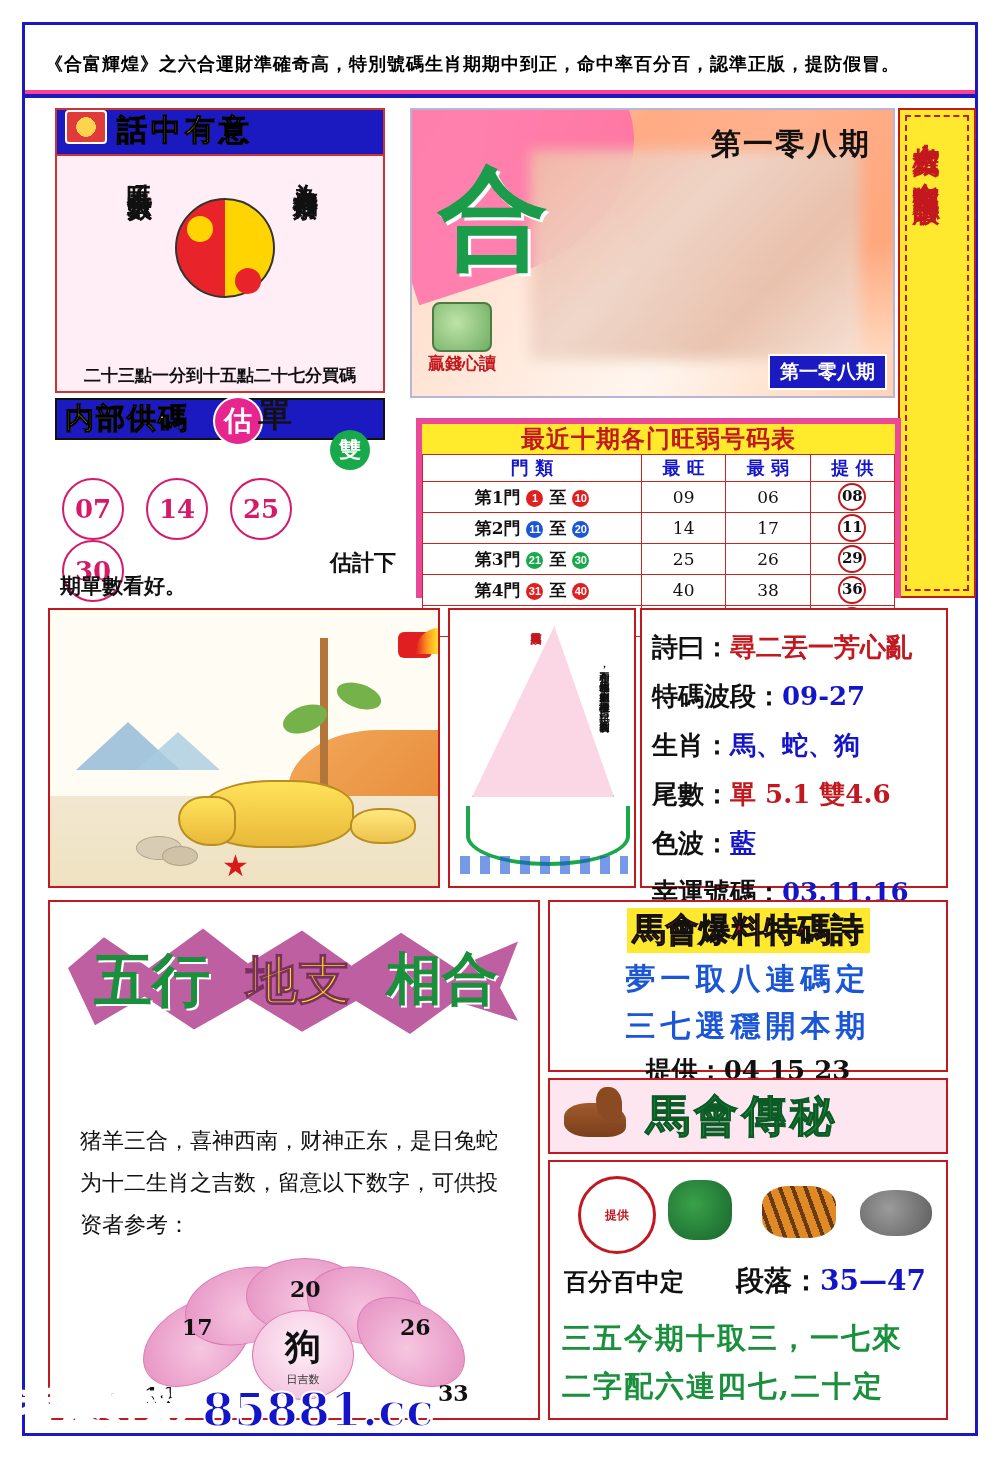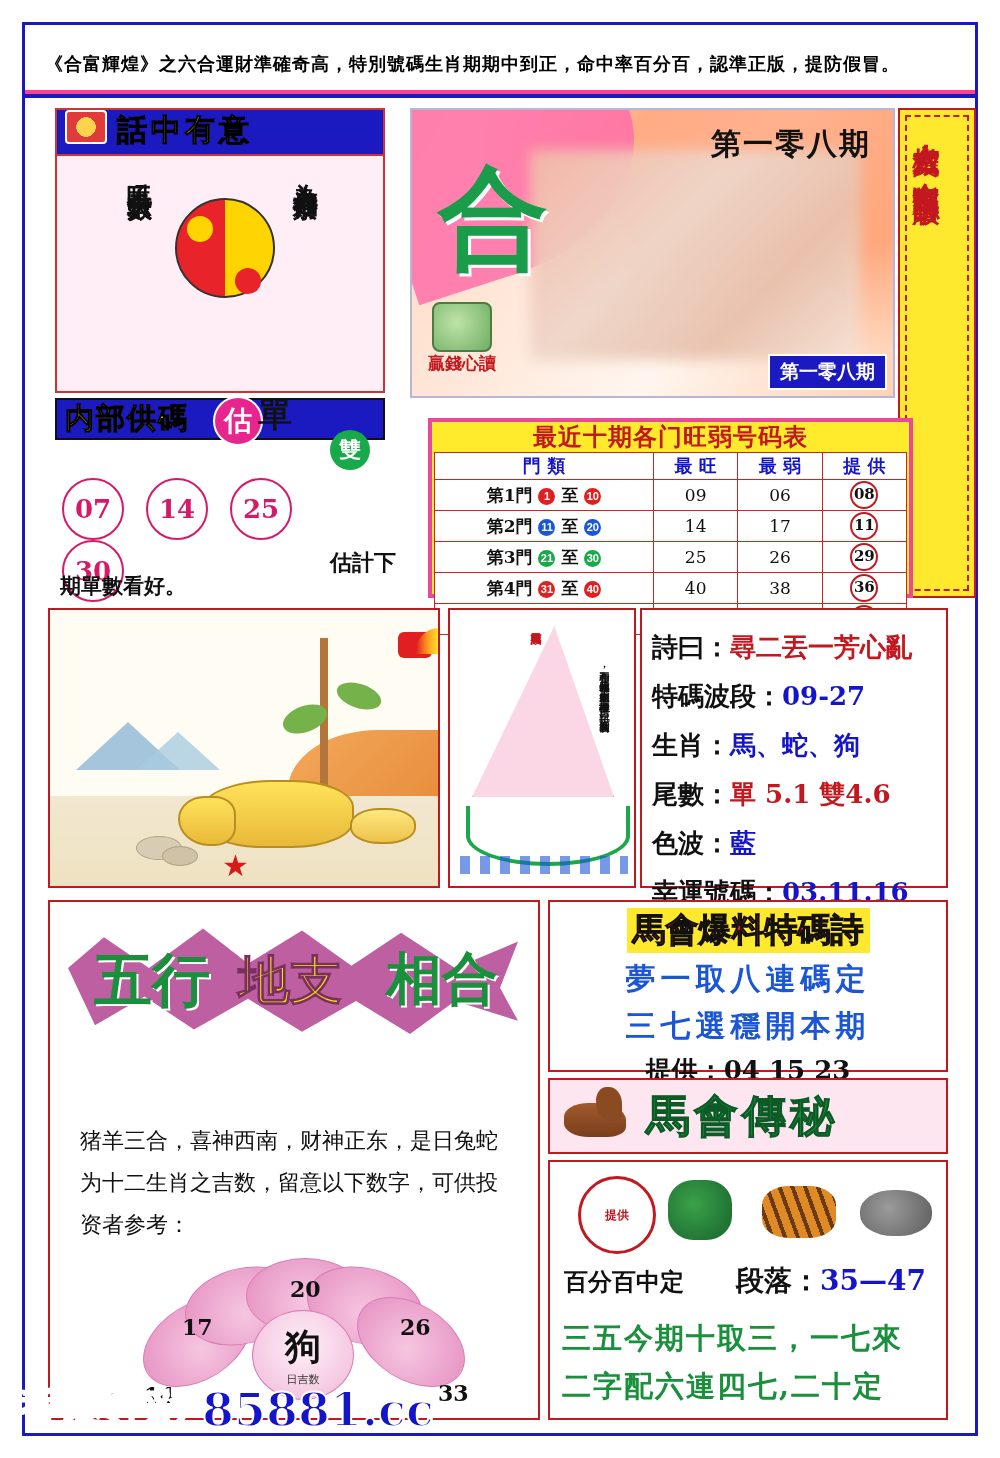--- a/index.html
+++ b/index.html
@@ -152,22 +152,22 @@
     border:2px dashed #c31a1a;box-sizing:border-box;
   }
   .rbanner-text{
     position:absolute;left:8px;top:12px;height:460px;
     font-size:27px;font-weight:bold;color:#c2181f;letter-spacing:2px;
     font-family:"DejaVu Serif","Liberation Serif",serif;
   }
 
   
   .tbl-wrap{
-    position:absolute;left:428px;top:418px;width:485px;height:180px;
-    border:4px solid #ec4899;background:#ffea2b;box-sizing:border-box;
+    position:absolute;left:416px;top:418px;width:485px;height:180px;
+    border:6px solid #ec4899;background:#ffea2b;box-sizing:border-box;
   }
   .tbl-title{
     height:30px;line-height:30px;text-align:center;
     font-size:24px;font-weight:bold;color:#c2181f;
     font-family:"DejaVu Serif","Liberation Serif",serif;letter-spacing:1px;
   }
   table.mentable{
     width:473px;margin:0 auto;border-collapse:collapse;background:#fff;
     font-family:"DejaVu Serif","Liberation Serif",serif;
   }
@@ -307,21 +307,21 @@
     position:absolute;left:18px;top:22px;width:450px;height:110px;
     background:#b9519a;
     clip-path:polygon(0% 40%,8% 12%,18% 40%,30% 4%,40% 36%,52% 6%,63% 38%,74% 8%,86% 40%,100% 16%,96% 58%,100% 88%,86% 70%,76% 100%,64% 70%,52% 98%,40% 68%,28% 96%,17% 66%,6% 92%);
     opacity:.92;
   }
   .wx-t1{
     position:absolute;left:44px;top:40px;font-size:58px;font-weight:bold;color:#1a8f3c;
     font-family:"DejaVu Serif","Liberation Serif",serif;text-shadow:2px 2px 0 #fff;
   }
   .wx-t2{
-    position:absolute;left:188px;top:44px;font-size:52px;font-weight:bold;color:#ffe600;
+    position:absolute;left:196px;top:44px;font-size:52px;font-weight:bold;color:#ffe600;
     font-family:"DejaVu Serif","Liberation Serif",serif;text-align:center;-webkit-text-stroke:1px #7a2f63;
   }
   .wx-t3{
     position:absolute;left:336px;top:40px;font-size:56px;font-weight:bold;color:#1a8f3c;
     font-family:"DejaVu Serif","Liberation Serif",serif;text-shadow:2px 2px 0 #fff;
   }
   .wx-body{
     position:absolute;left:30px;top:218px;width:432px;
     font-size:22px;line-height:42px;color:#111;
     font-family:"DejaVu Serif","Liberation Serif",serif;
@@ -461,20 +461,21 @@
     <div class="huazhong-title">
       <div class="hz-logo"></div>
       <div class="hz-text">話中有意</div>
     </div>
     <div class="yy-wrap">
       <div class="vtext hz-left">吼三奉六中大數</div>
       <div class="vtext hz-right">為人為福好前景</div>
       <div class="yinyang"></div>
       <div class="yy-dot1"></div>
       <div class="yy-dot2"></div>
+      <div class="hz-bottom">二十三點一分到十五點二十七分買碼</div>
     </div>
   </div>
 
   <div class="neibu-bar">
     <div class="neibu-text">内部供碼</div>
   </div>
   <div class="neibu-gu">估</div>
   <div class="neibu-dan">單</div>
   <div class="neibu-shuang">雙</div>
   <div class="balls">

